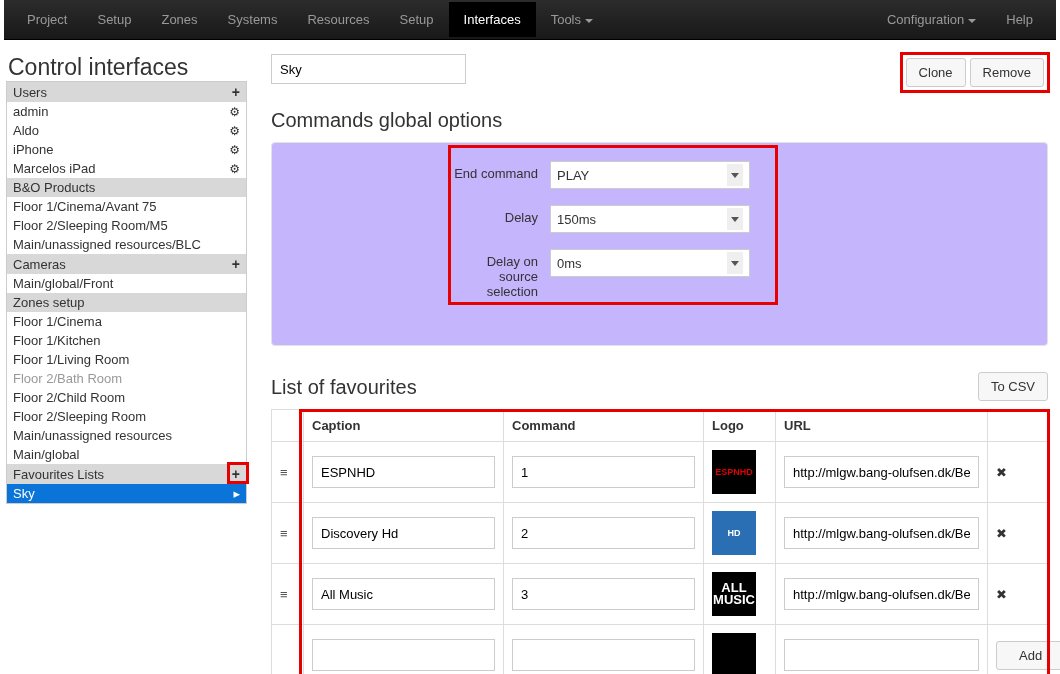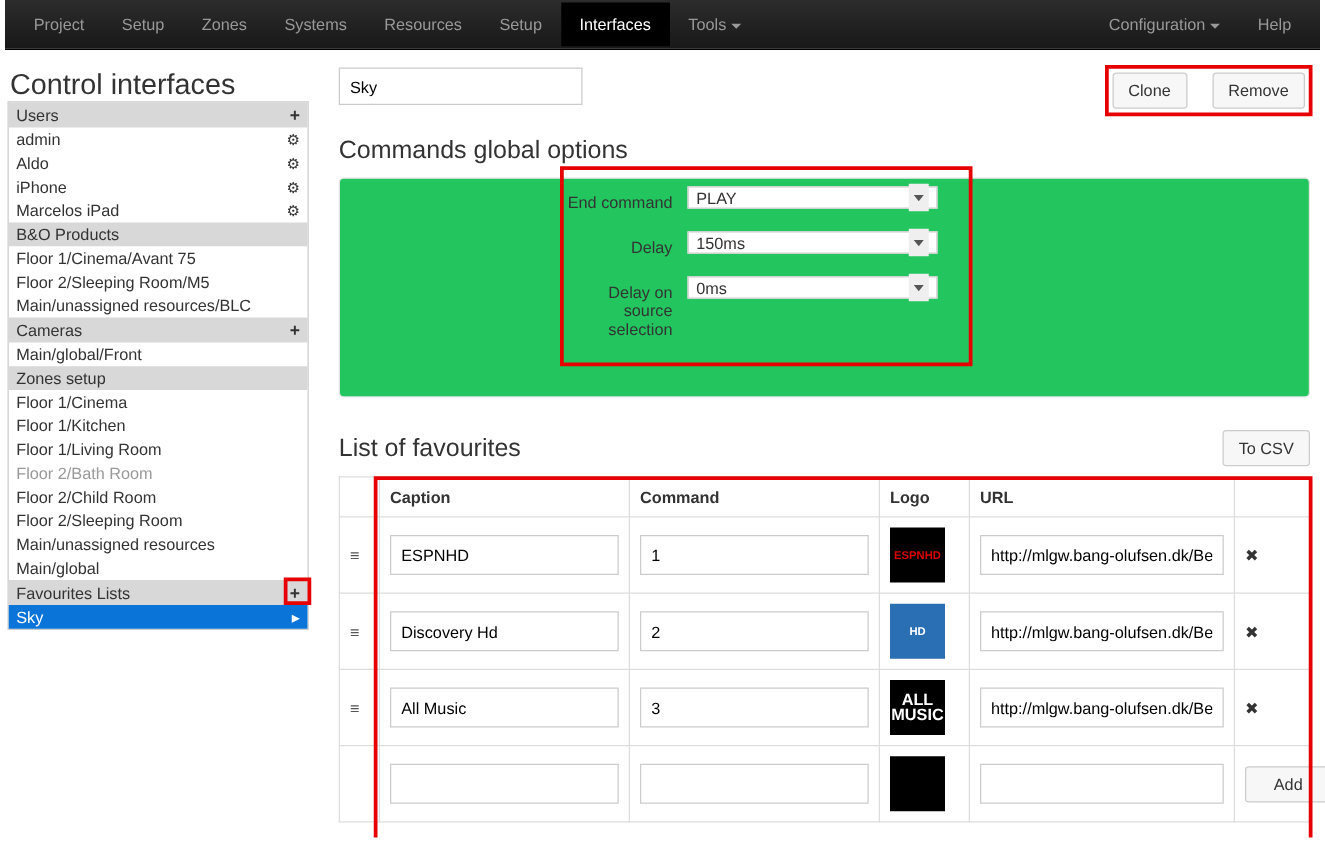--- a/index.html
+++ b/index.html
@@ -112,52 +112,52 @@
     }
     .btn {
       background: #f7f7f7;
       border: 1px solid #ccc;
       border-radius: 3px;
       padding: 6px 12px;
       font-size: 13px;
       cursor: pointer;
       color: #333;
     }
-    .btn-group { display: flex; gap: 20px; padding: 4px; position: relative; }
+    .btn-group { display: flex; gap: 4px; padding: 4px; position: relative; }
     h2.section {
       font-size: 20px;
       font-weight: 500;
       color: #333;
       margin-bottom: 10px;
     }
     .well {
-      background: #22c55e;
+      background: #c4b5fd;
       border: 1px solid #e3e3e3;
       border-radius: 4px;
-      padding: 6px 18px 30px 18px;
+      padding: 18px 18px 30px 18px;
       min-height: 170px;
       margin-bottom: 26px;
       position: relative;
     }
     .form-row {
       display: flex;
       align-items: flex-start;
       margin-bottom: 16px;
     }
     .form-label {
       width: 100px;
       text-align: right;
       padding-right: 12px;
       padding-top: 5px;
       font-size: 13px;
       color: #333;
     }
     .select-ctl {
       width: 200px;
-      height: 18px;
+      height: 28px;
       border: 1px solid #ccc;
       background: #fff;
       padding: 2px 6px;
       font-size: 13px;
       display: flex;
       align-items: center;
       justify-content: space-between;
     }
     .select-ctl .arrow {
       width: 16px; height: 22px;

